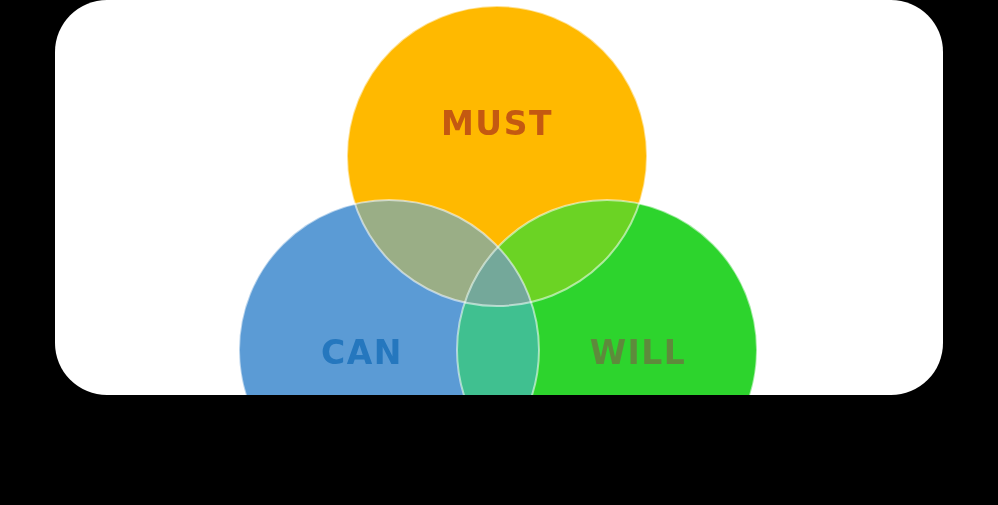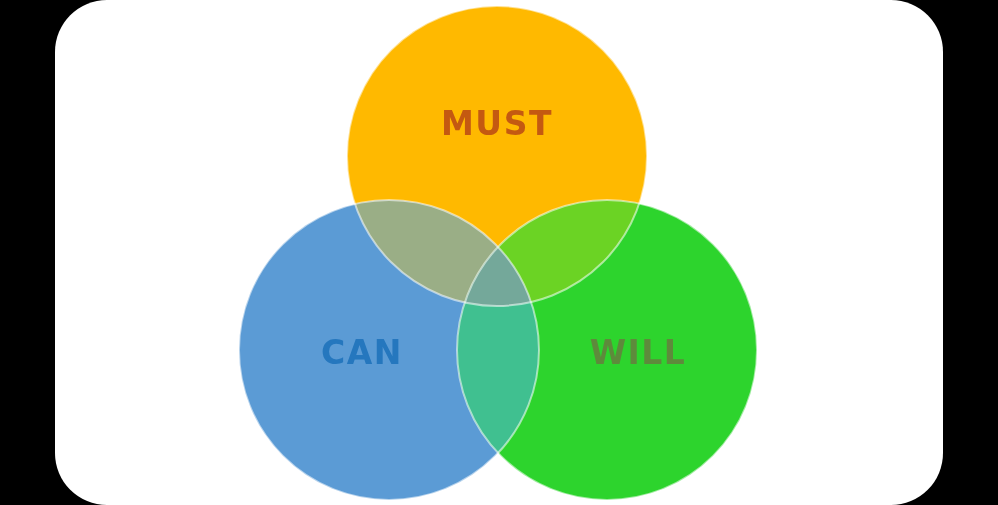--- a/index.html
+++ b/index.html
@@ -4,21 +4,21 @@
 <style>
   html, body {
     margin: 0;
     padding: 0;
     background: #000000;
     font-family: "DejaVu Sans", "Liberation Sans", sans-serif;
   }
   .stage {
     position: relative;
     width: 998px;
-    height: 505px;
+    height: 395px;
     background: #000000;
     overflow: hidden;
   }
   .canvas {
     position: absolute;
     left: 55px;
     right: 55px;
     top: 0;
     bottom: 0;
     background: #ffffff;

